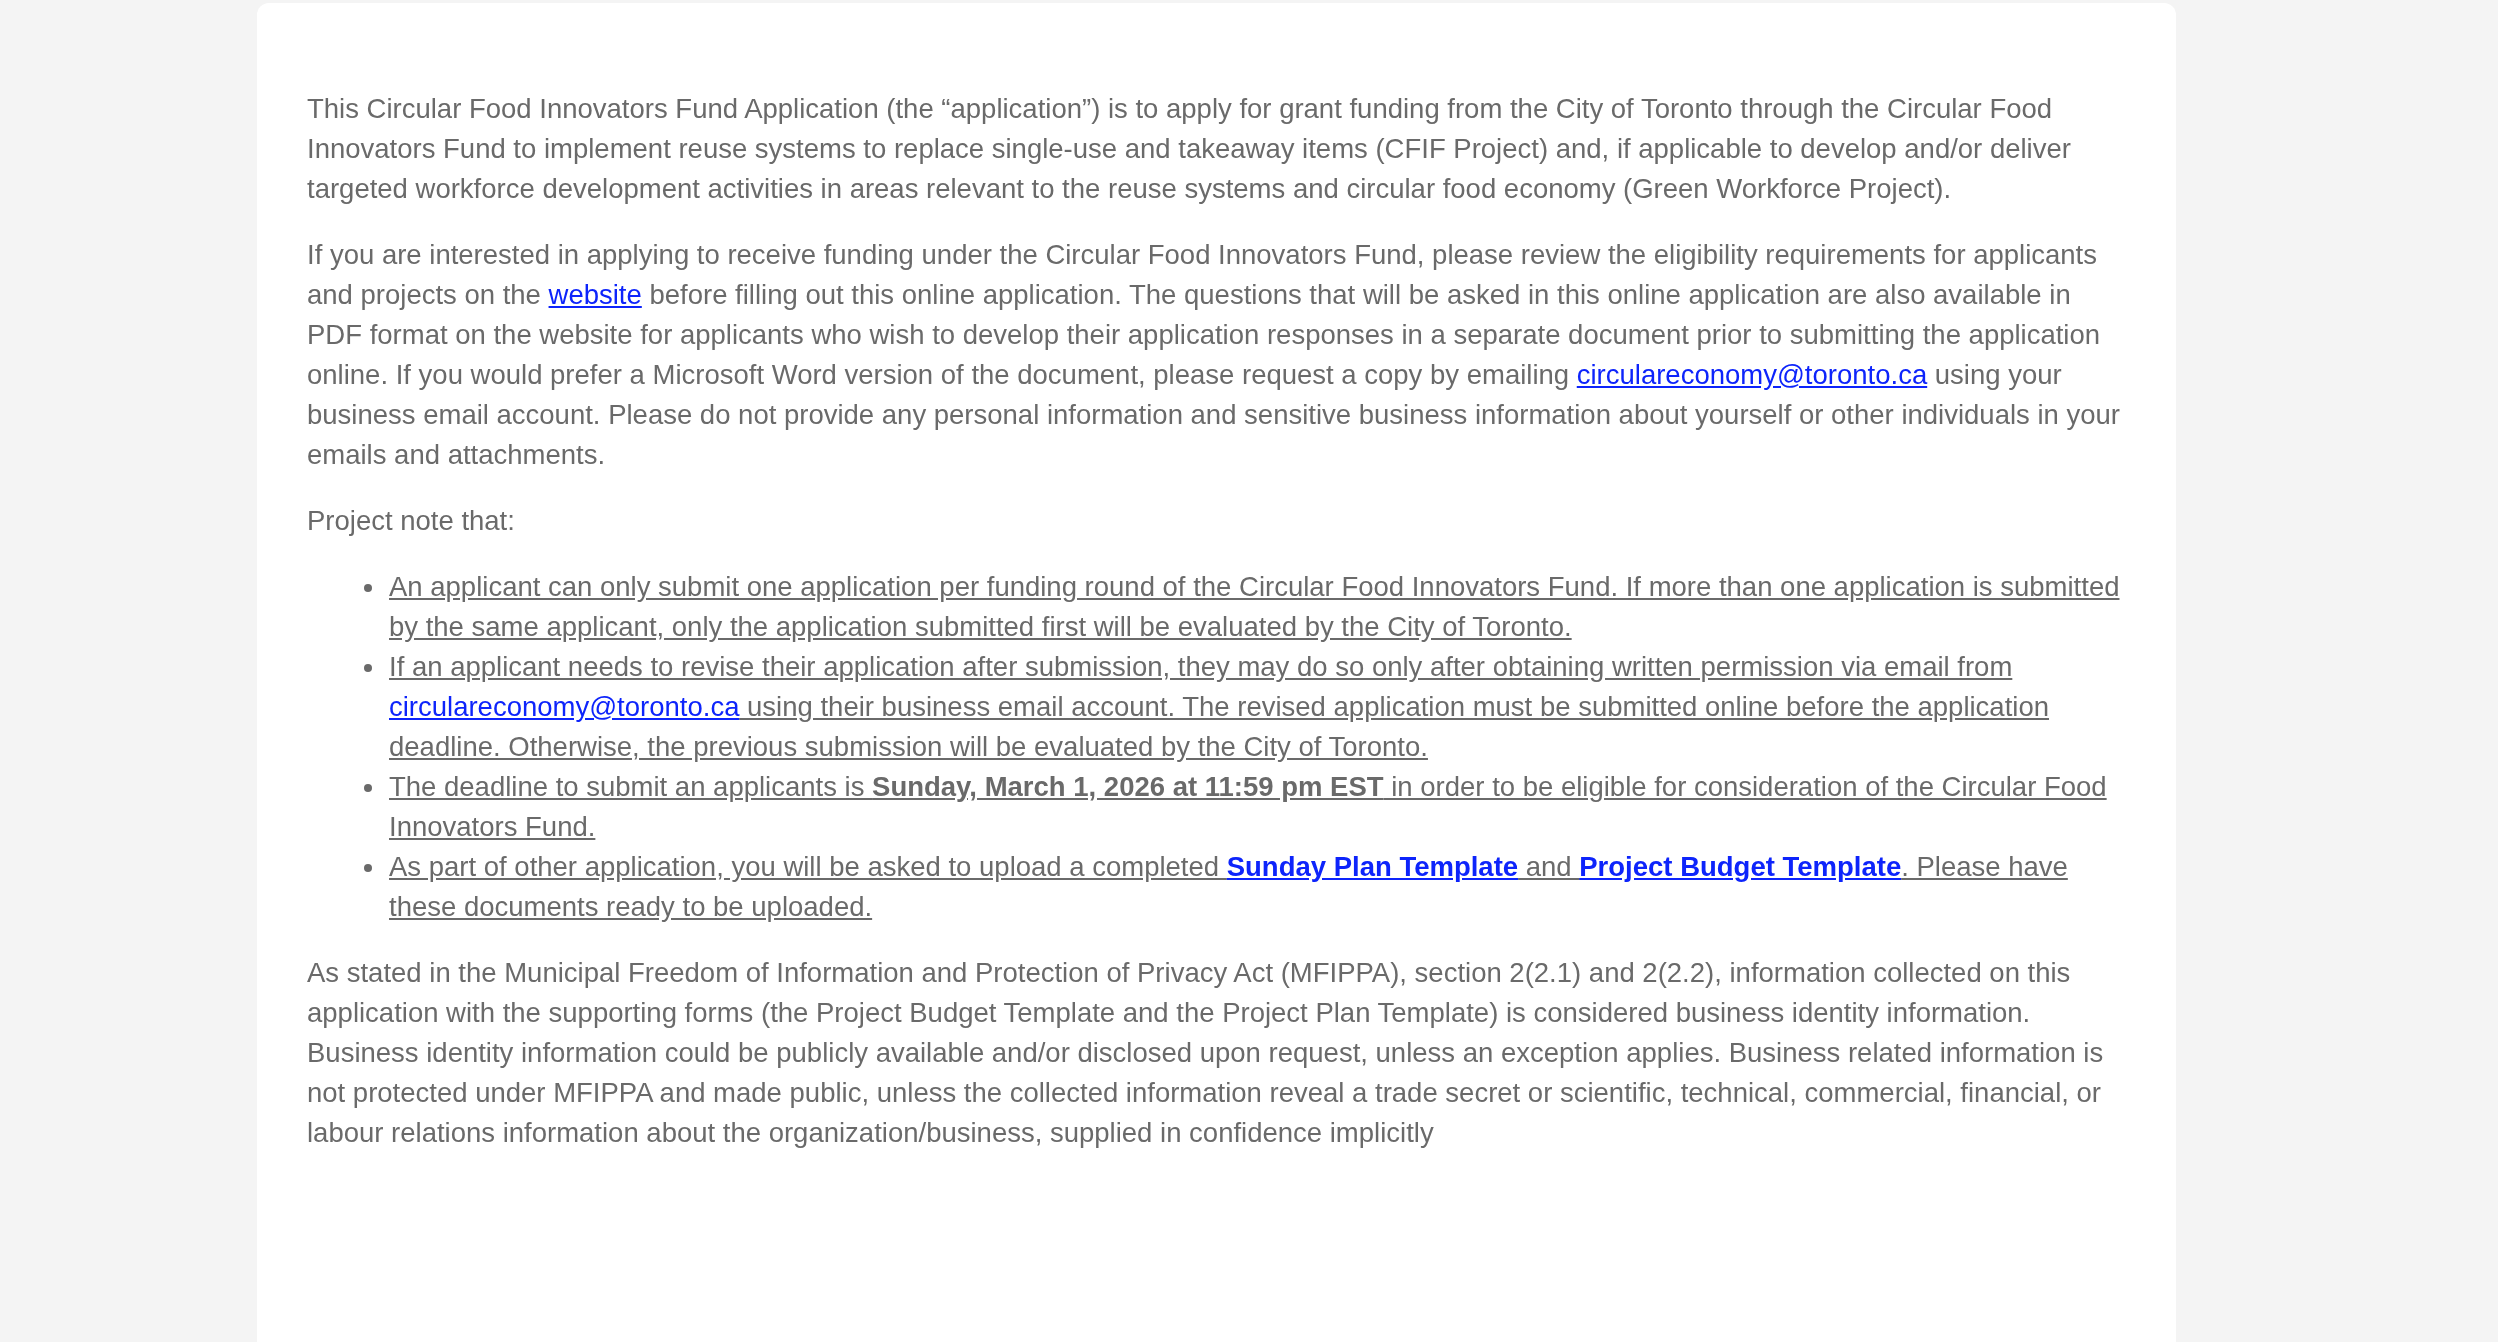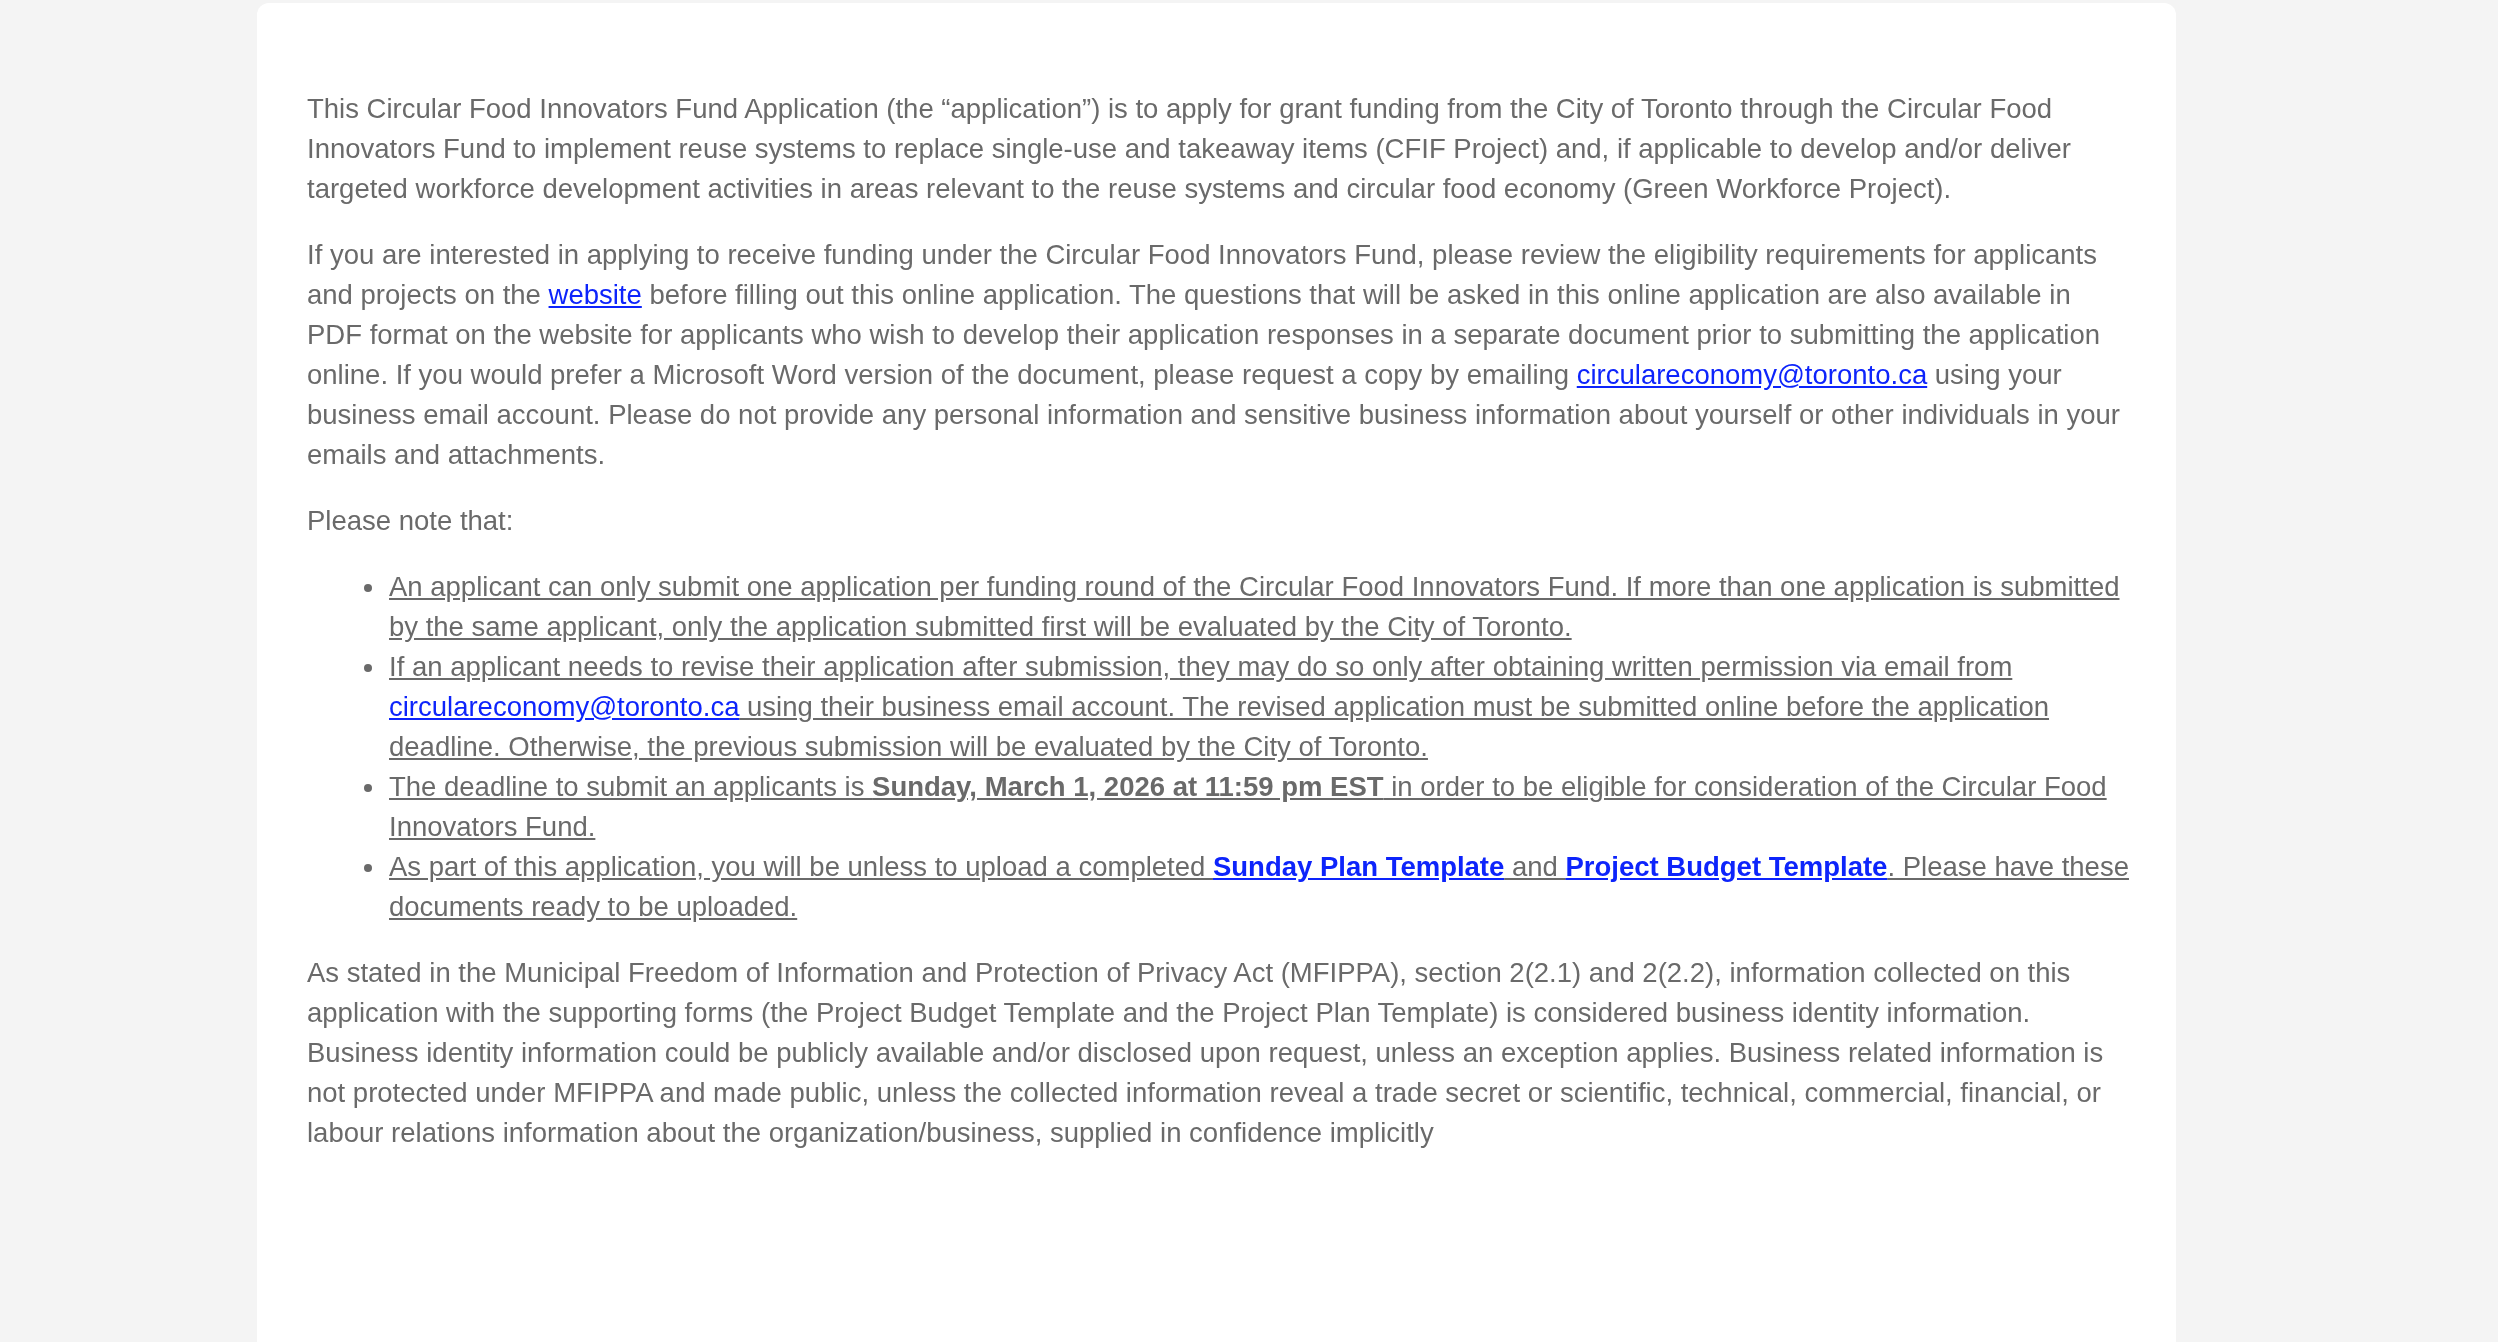--- a/index.html
+++ b/index.html
@@ -64,24 +64,24 @@
 <body>
 
 <div class="card">
 
 
   <p class="body-text">This Circular Food Innovators Fund Application (the “application”) is to apply for grant funding from the City of Toronto through the Circular Food Innovators Fund to implement reuse systems to replace single-use and takeaway items (CFIF Project) and, if applicable to develop and/or deliver targeted workforce development activities in areas relevant to the reuse systems and circular food economy (Green Workforce Project).</p>
 
   <p class="body-text"><span>If you are interested in applying to receive funding under the Circular Food Innovators Fund, please review the eligibility requirements for applicants and projects on the </span><a class="link">website</a><span> before filling out this online application. The questions that will be asked in this online application are also available in PDF format on the website for applicants who wish to develop their application responses in a separate document prior to submitting the application online. If you would prefer a Microsoft Word version of the document, please request a copy by emailing </span><a class="link">circulareconomy@toronto.ca</a><span> using your business email account. Please do not provide any personal information and sensitive business information about yourself or other individuals in your emails and attachments.</span></p>
 
 
-  <p class="body-text">Please note that:</p>
+  <p class="body-text">Project note that:</p>
 
   <ul class="notes">
     <li><span>An applicant can only submit one application per funding round of the Circular Food Innovators Fund. If more than one application is submitted by the same applicant, only the application submitted first will be evaluated by the City of Toronto.</span></li>
     <li><span>If an applicant needs to revise their application after submission, they may do so only after obtaining written permission via email from </span><a class="link">circulareconomy@toronto.ca</a><span> using their business email account. The revised application must be submitted online before the application deadline. Otherwise, the previous submission will be evaluated by the City of Toronto.</span></li>
     <li><span>The deadline to submit an applicants is </span><strong class="em-bold">Sunday, March 1, 2026 at 11:59 pm EST</strong><span> in order to be eligible for consideration of the Circular Food Innovators Fund.</span></li>
-    <li><span>As part of this application, you will be unless to upload a completed </span><a class="link bold">Sunday Plan Template</a><span> and </span><a class="link bold">Project Budget Template</a><span>. Please have these documents ready to be uploaded.</span></li>
+    <li><span>As part of other application, you will be asked to upload a completed </span><a class="link bold">Sunday Plan Template</a><span> and </span><a class="link bold">Project Budget Template</a><span>. Please have these documents ready to be uploaded.</span></li>
   </ul>
 
   <p class="body-text">As stated in the Municipal Freedom of Information and Protection of Privacy Act (MFIPPA), section 2(2.1) and 2(2.2), information collected on this application with the supporting forms (the Project Budget Template and the Project Plan Template) is considered business identity information. Business identity information could be publicly available and/or disclosed upon request, unless an exception applies. Business related information is not protected under MFIPPA and made public, unless the collected information reveal a trade secret or scientific, technical, commercial, financial, or labour relations information about the organization/business, supplied in confidence implicitly</p>
 
 </div>
 
 </body></html>

